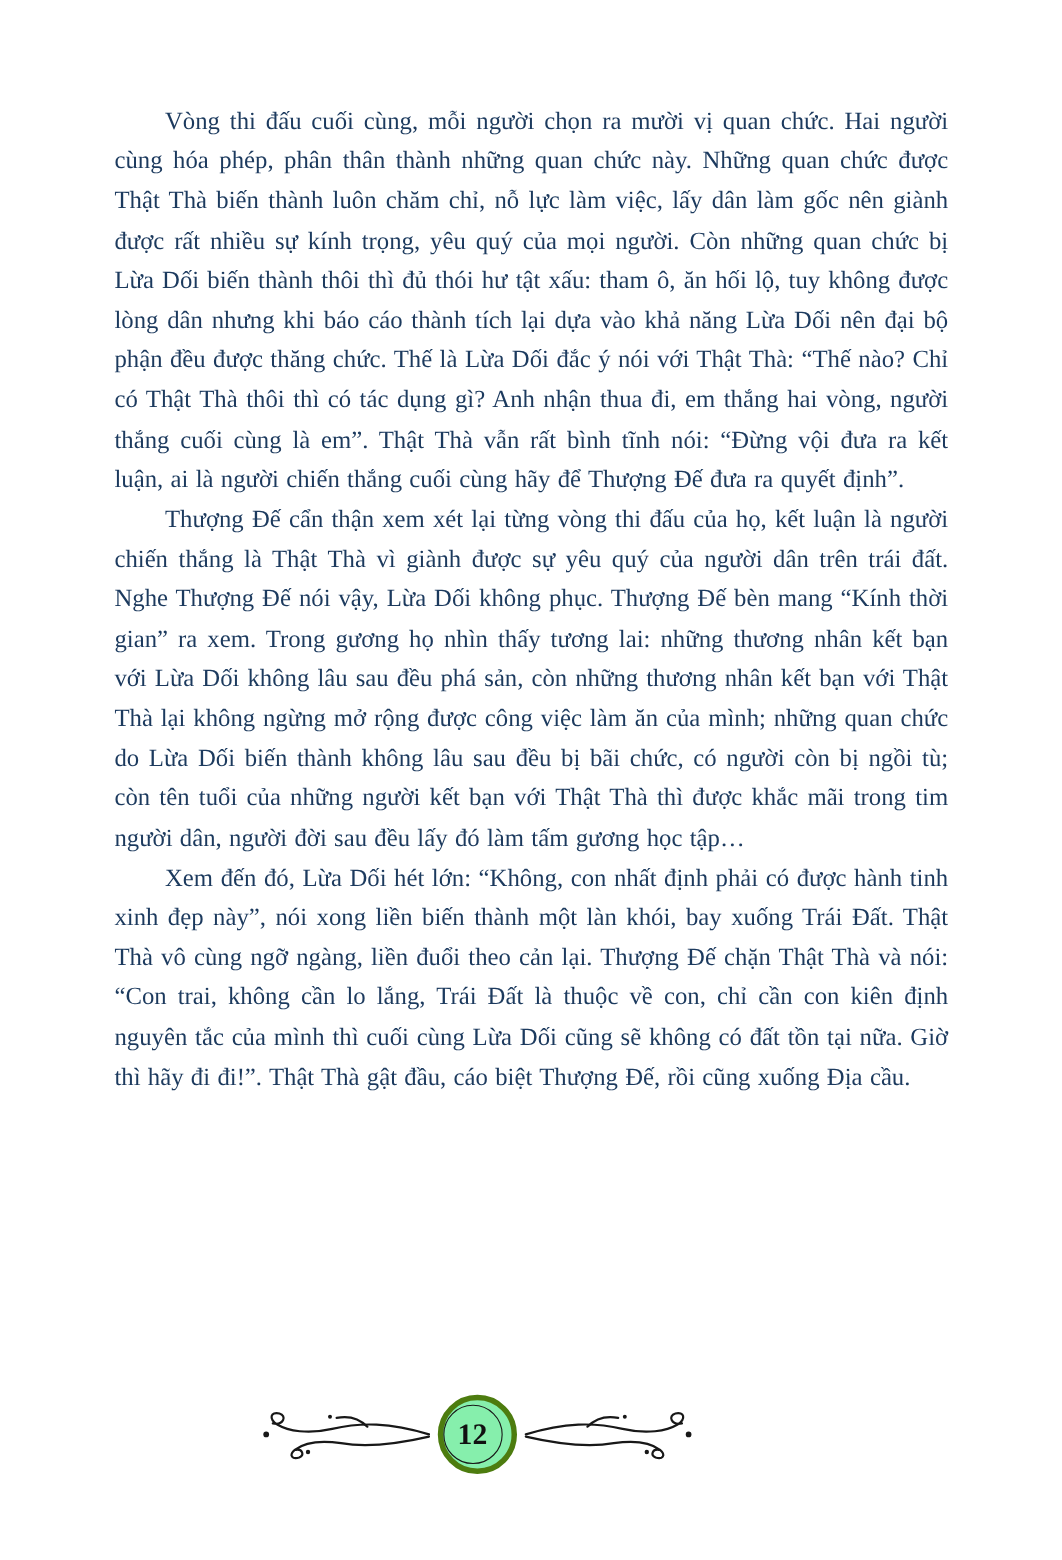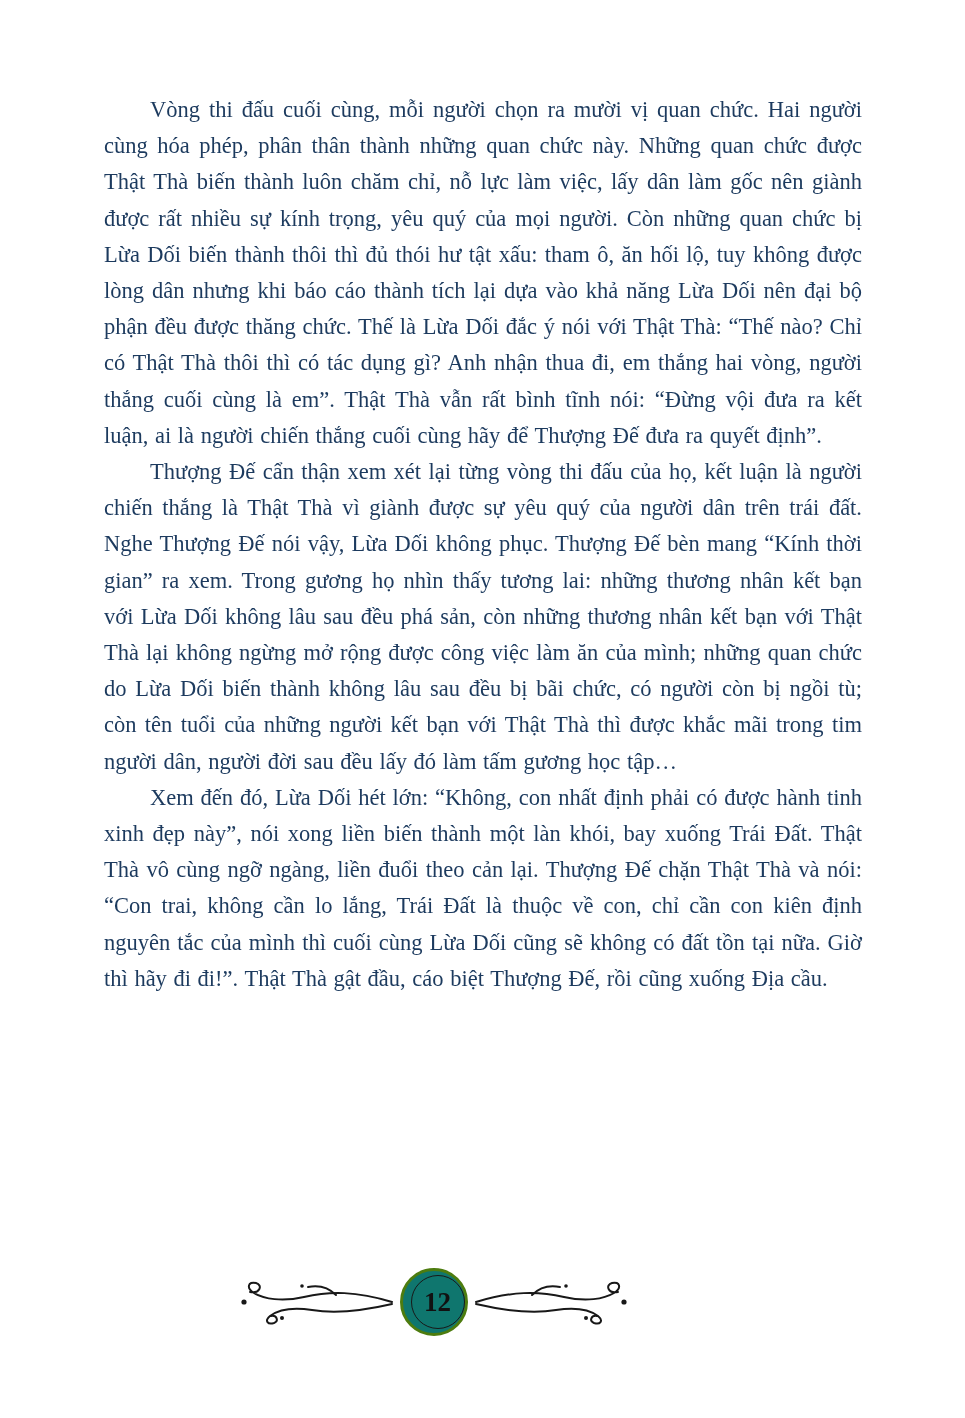--- a/index.html
+++ b/index.html
@@ -45,26 +45,26 @@
     display: inline-block;
     line-height: 0;
   }
   .flourish.right {
     transform: scaleX(-1);
   }
   .page-badge {
     position: relative;
     width: 62px;
     height: 62px;
-    border: 3px solid #4d7c0f;
+    border: 5px solid #4d7c0f;
     border-radius: 50%;
-    background: #0f766e;
+    background: #86efac;
     display: flex;
     align-items: center;
-    justify-content: flex-end;
+    justify-content: flex-start;
     margin: 0 2px;
   }
   .page-badge::before,
   .page-badge::after {
     content: "";
     position: absolute;
     left: 50%;
     width: 16px;
     height: 16px;
     background: #181818;

